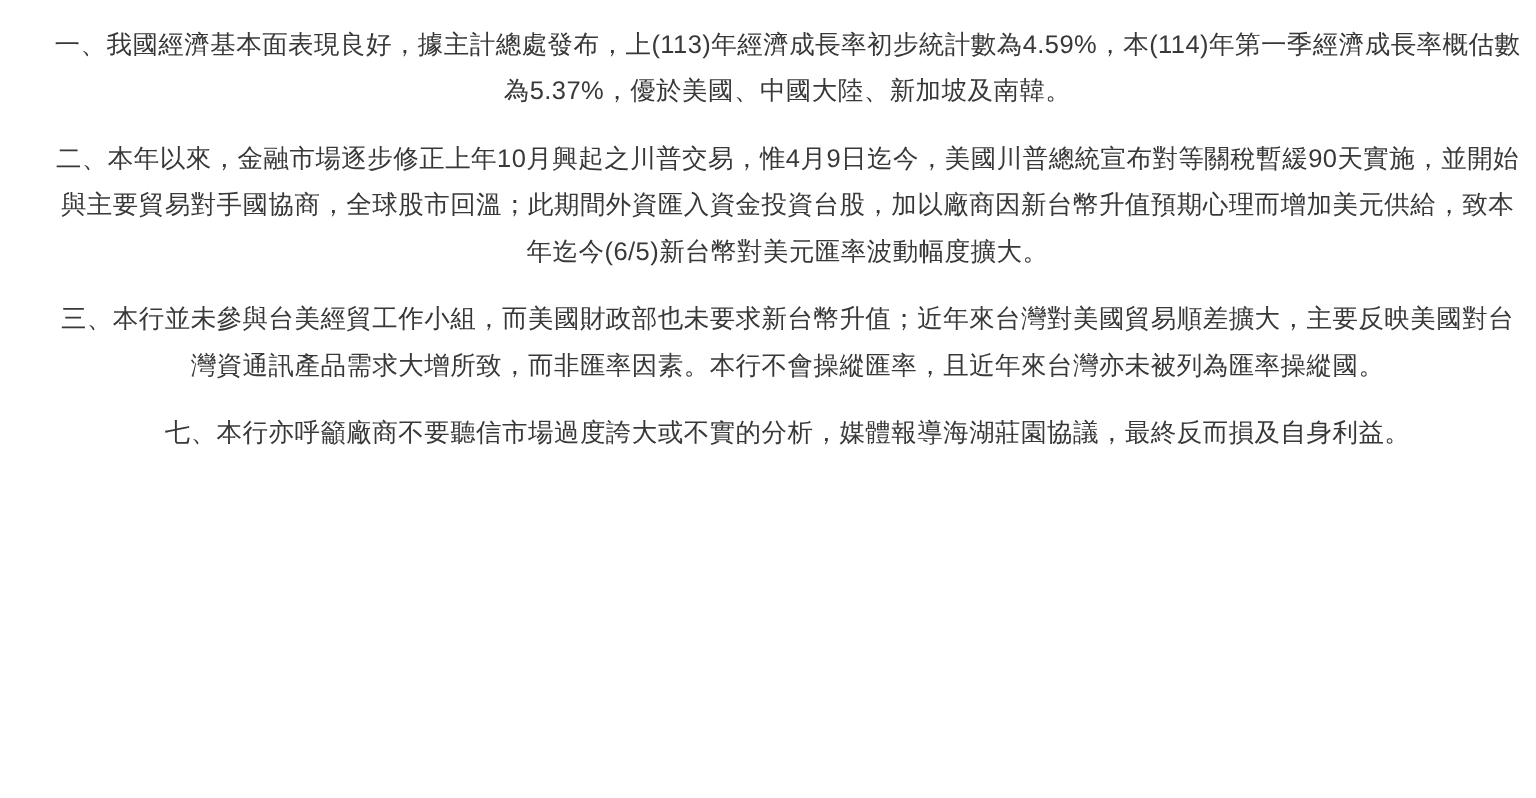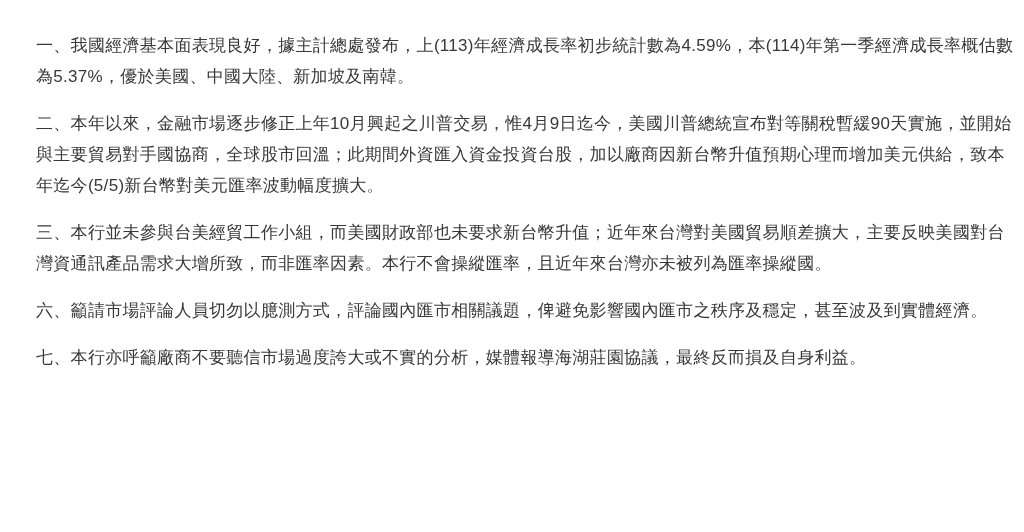--- a/index.html
+++ b/index.html
@@ -19,27 +19,27 @@
     padding: 14px 10px 0 36px;
     font-family: "Liberation Sans", "DejaVu Sans", sans-serif;
     font-size: 17px;
     line-height: 31px;
     color: #383838;
     letter-spacing: 0.3px;
     text-align: left;
     word-break: break-all;
   }
   .article p {
-    margin: 16px 0 14px 0;
+    margin: 0 0 14px 0;
+    text-align: center;
   }
 </style>
 </head>
 <body>
 
 <div class="page">
   <div class="article">
     <p>一、我國經濟基本面表現良好，據主計總處發布，上(113)年經濟成長率初步統計數為4.59%，本(114)年第一季經濟成長率概估數為5.37%，優於美國、中國大陸、新加坡及南韓。</p>
-    <p>二、本年以來，金融市場逐步修正上年10月興起之川普交易，惟4月9日迄今，美國川普總統宣布對等關稅暫緩90天實施，並開始與主要貿易對手國協商，全球股市回溫；此期間外資匯入資金投資台股，加以廠商因新台幣升值預期心理而增加美元供給，致本年迄今(5/5)新台幣對美元匯率波動幅度擴大。</p>
+    <p>二、本年以來，金融市場逐步修正上年10月興起之川普交易，惟4月9日迄今，美國川普總統宣布對等關稅暫緩90天實施，並開始與主要貿易對手國協商，全球股市回溫；此期間外資匯入資金投資台股，加以廠商因新台幣升值預期心理而增加美元供給，致本年迄今(6/5)新台幣對美元匯率波動幅度擴大。</p>
     <p>三、本行並未參與台美經貿工作小組，而美國財政部也未要求新台幣升值；近年來台灣對美國貿易順差擴大，主要反映美國對台灣資通訊產品需求大增所致，而非匯率因素。本行不會操縱匯率，且近年來台灣亦未被列為匯率操縱國。</p>
-    <p>六、籲請市場評論人員切勿以臆測方式，評論國內匯市相關議題，俾避免影響國內匯市之秩序及穩定，甚至波及到實體經濟。</p>
     <p>七、本行亦呼籲廠商不要聽信市場過度誇大或不實的分析，媒體報導海湖莊園協議，最終反而損及自身利益。</p>
   </div>
 </div>
 
 </body></html>

